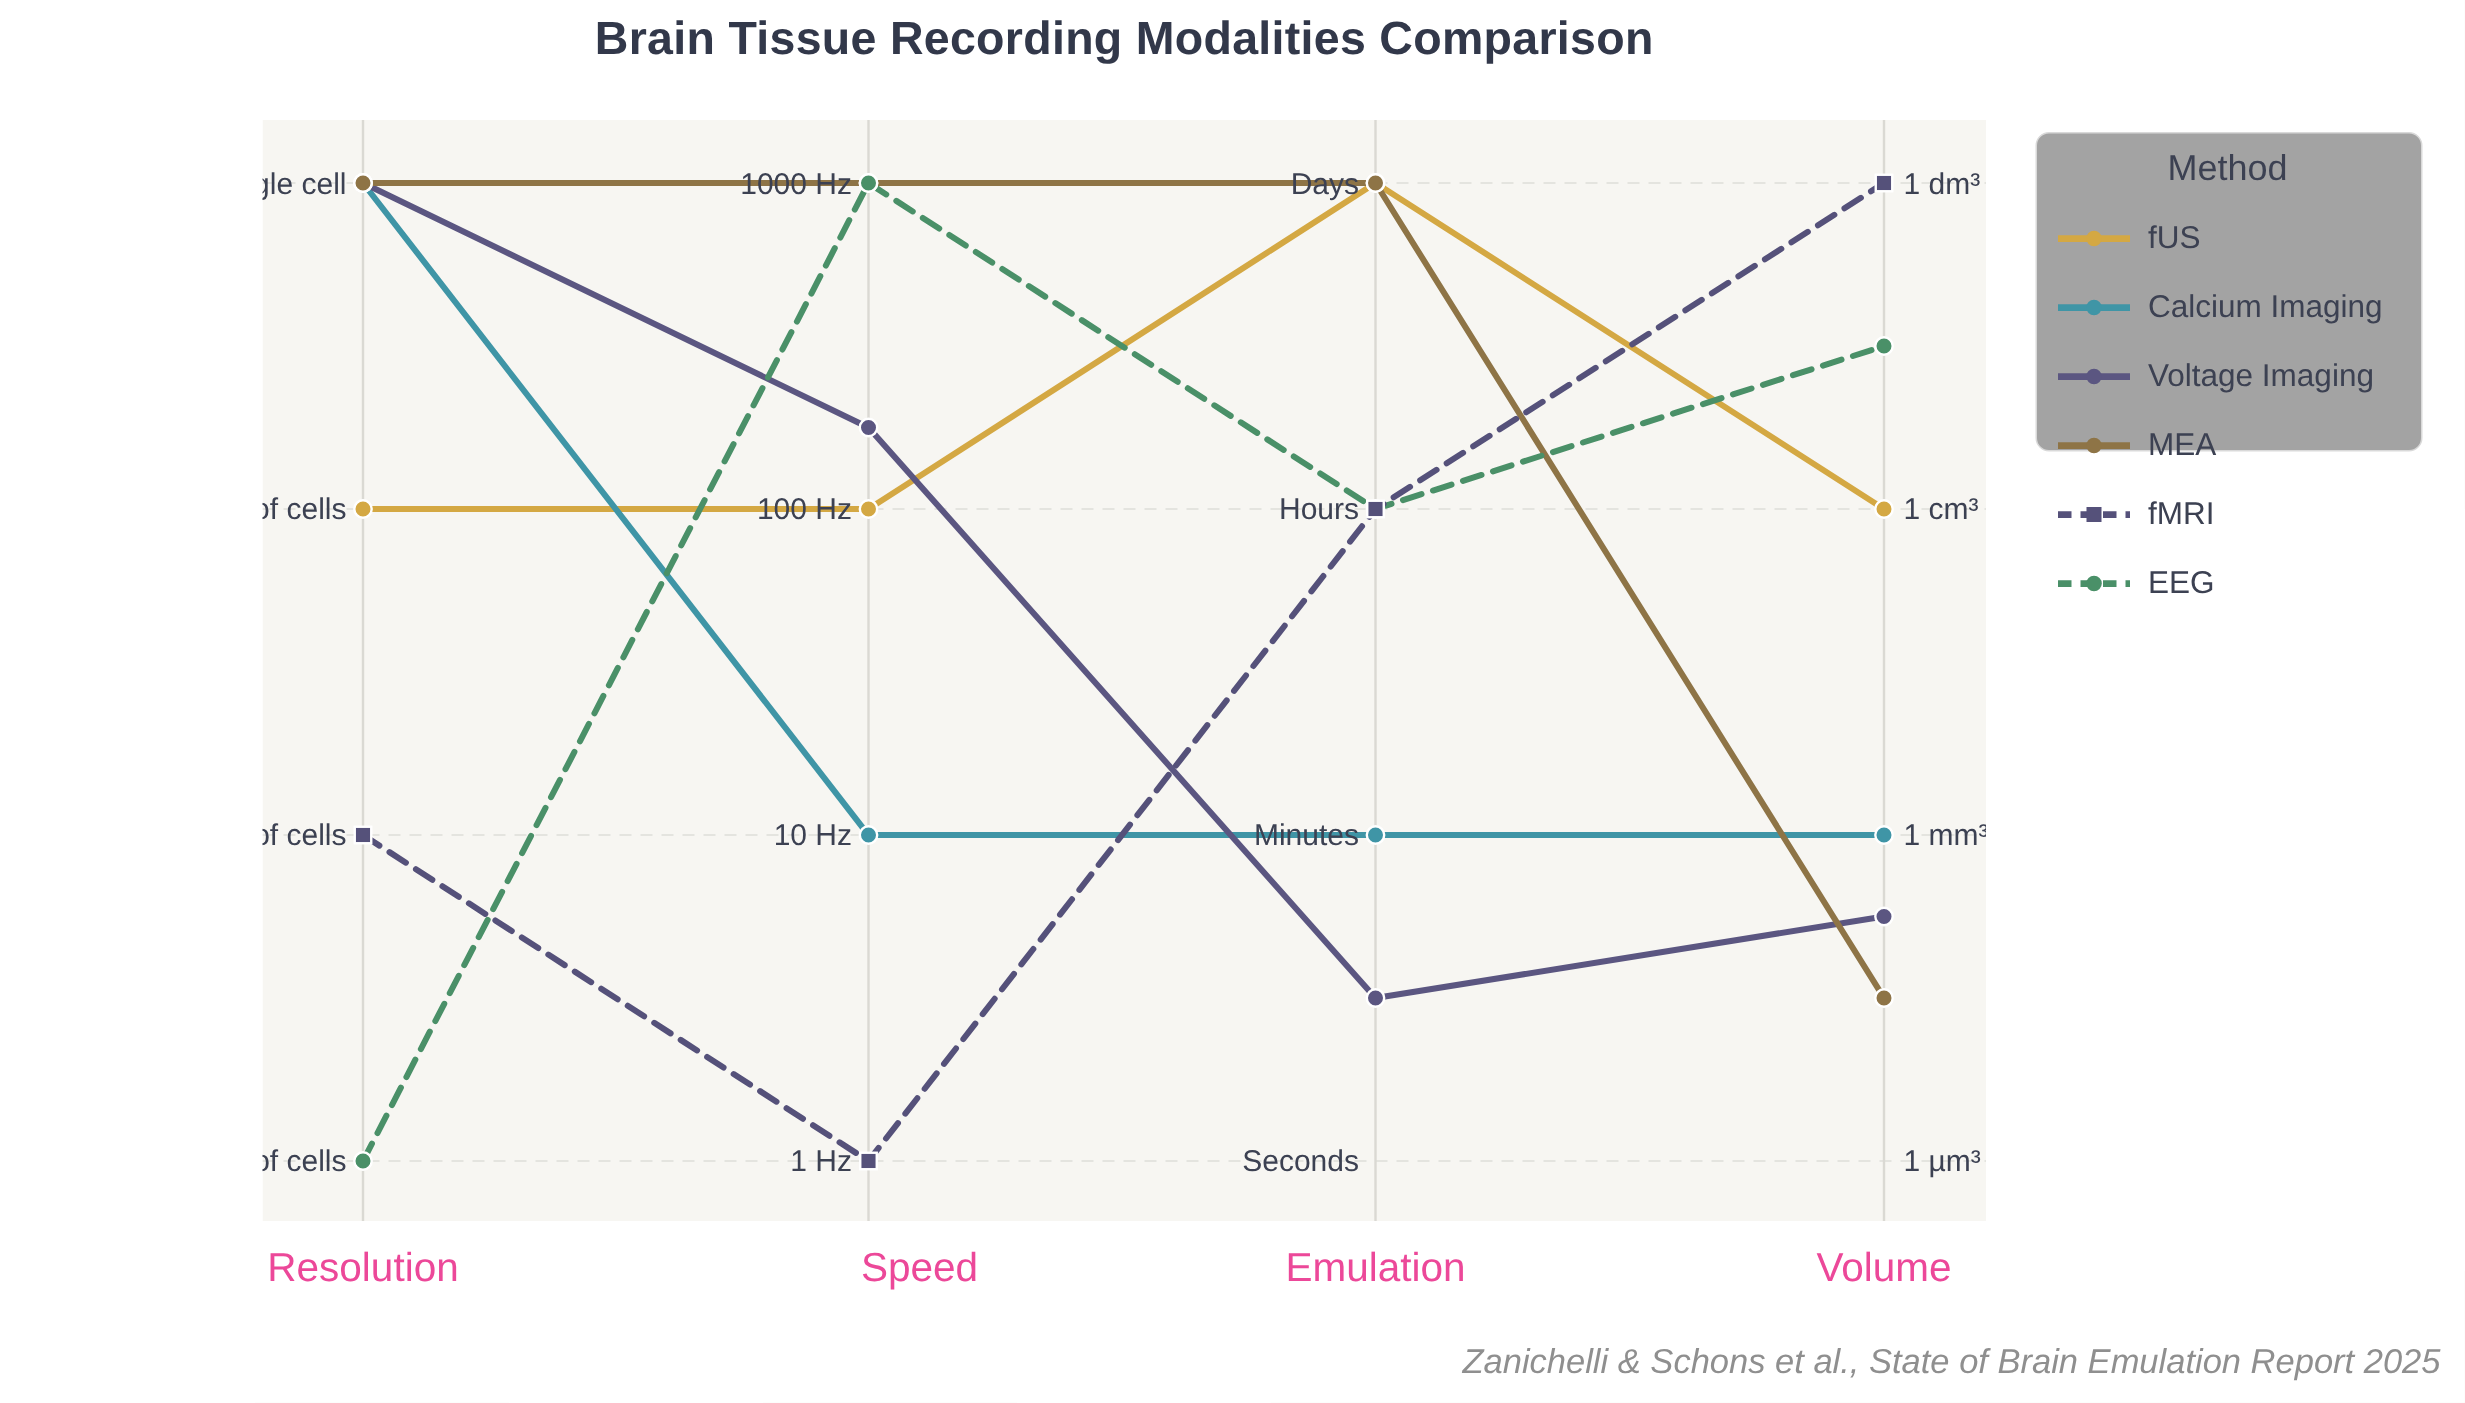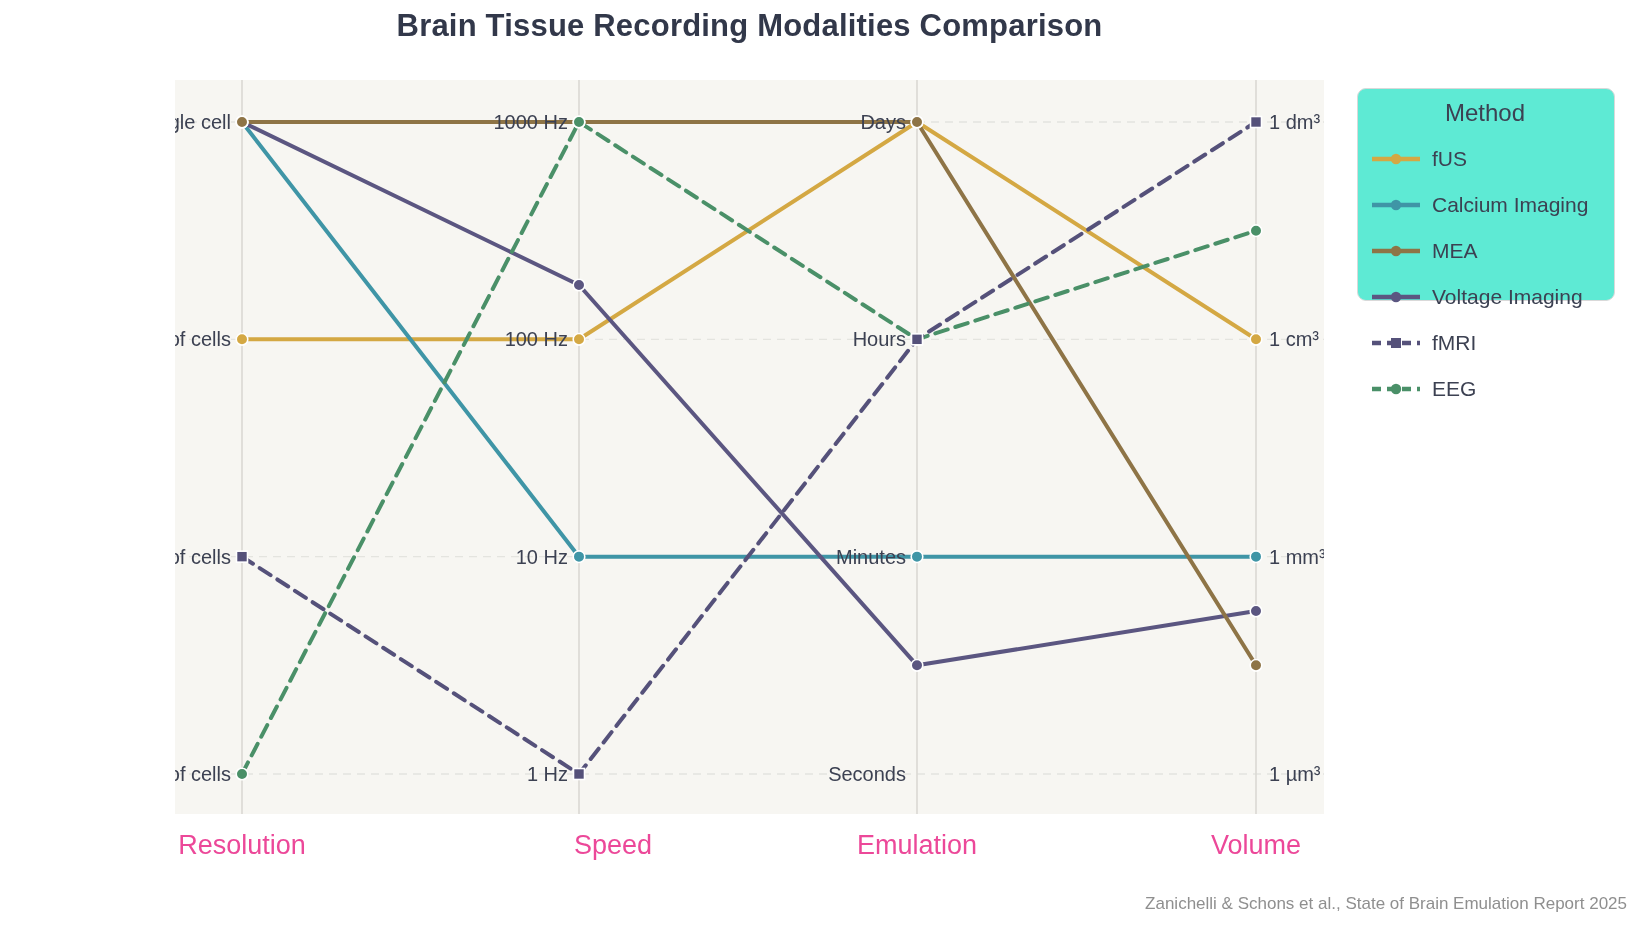--- a/index.html
+++ b/index.html
@@ -13,32 +13,32 @@
     text-align: center; font-size: 31px; font-weight: bold; color: #32384a;
     letter-spacing: 0.2px;
   }
   #plot-svg { position: absolute; left: 175px; top: 80px; }
   .xlabel {
     position: absolute; top: 830px; transform: translateX(-50%);
     font-size: 27px; color: #ec4899; white-space: nowrap;
   }
   .legend {
     position: absolute; left: 1357px; top: 88px; width: 258px; height: 213px;
-    background: #5eead4; border: 1.5px solid #d9d9d9; border-radius: 9px;
+    background: #a3a3a3; border: 1.5px solid #d9d9d9; border-radius: 9px;
     padding: 8px 14px 8px 12px;
   }
   .legend-title {
     text-align: center; font-size: 24px; color: #3c4152; margin: 2px 0 5px 0;
   }
   .legend-item { display: flex; align-items: center; height: 29px; margin-top: 17px; }
   .legend-item svg { flex: 0 0 auto; margin-right: 10px; }
   .legend-item .legend-label { font-size: 21px; color: #3c4152; white-space: nowrap; }
   .caption {
     position: absolute; right: 16px; top: 894px;
-    font-size: 17px; color: #8f8f8f; white-space: nowrap;
+    font-size: 23px; font-style: italic; color: #8f8f8f; white-space: nowrap;
   }
 </style>
 </head>
 <body>
 
 <div class="chart-title">Brain Tissue Recording Modalities Comparison</div>
 
 <svg id="plot-svg" width="1149" height="734">
     <rect x="0" y="0" width="1149" height="734" fill="#f7f6f2"></rect>
     <line x1="0" y1="693.99" x2="1149" y2="693.99" stroke="#e4e4df" stroke-width="1.4" stroke-dasharray="8 6"></line>
@@ -116,31 +116,31 @@
       </div>
       <div class="legend-item">
         <svg width="52" height="16">
           <line x1="2" y1="8" x2="50" y2="8" stroke="#3f95a6" stroke-width="4.5"></line>
           <circle cx="26" cy="8" r="5.2" fill="#3f95a6"></circle>
         </svg>
         <span class="legend-label">Calcium Imaging</span>
       </div>
       <div class="legend-item">
         <svg width="52" height="16">
+          <line x1="2" y1="8" x2="50" y2="8" stroke="#5b5681" stroke-width="4.5"></line>
+          <circle cx="26" cy="8" r="5.2" fill="#5b5681"></circle>
+        </svg>
+        <span class="legend-label">Voltage Imaging</span>
+      </div>
+      <div class="legend-item">
+        <svg width="52" height="16">
           <line x1="2" y1="8" x2="50" y2="8" stroke="#8e7446" stroke-width="4.5"></line>
           <circle cx="26" cy="8" r="5.2" fill="#8e7446"></circle>
         </svg>
         <span class="legend-label">MEA</span>
-      </div>
-      <div class="legend-item">
-        <svg width="52" height="16">
-          <line x1="2" y1="8" x2="50" y2="8" stroke="#5b5681" stroke-width="4.5"></line>
-          <circle cx="26" cy="8" r="5.2" fill="#5b5681"></circle>
-        </svg>
-        <span class="legend-label">Voltage Imaging</span>
       </div>
       <div class="legend-item">
         <svg width="52" height="16">
           <line x1="2" y1="8" x2="50" y2="8" stroke="#55517a" stroke-width="4.5" stroke-dasharray="9 6"></line>
           <rect x="21" y="3" width="10" height="10" fill="#55517a"></rect>
         </svg>
         <span class="legend-label">fMRI</span>
       </div>
       <div class="legend-item">
         <svg width="52" height="16">

